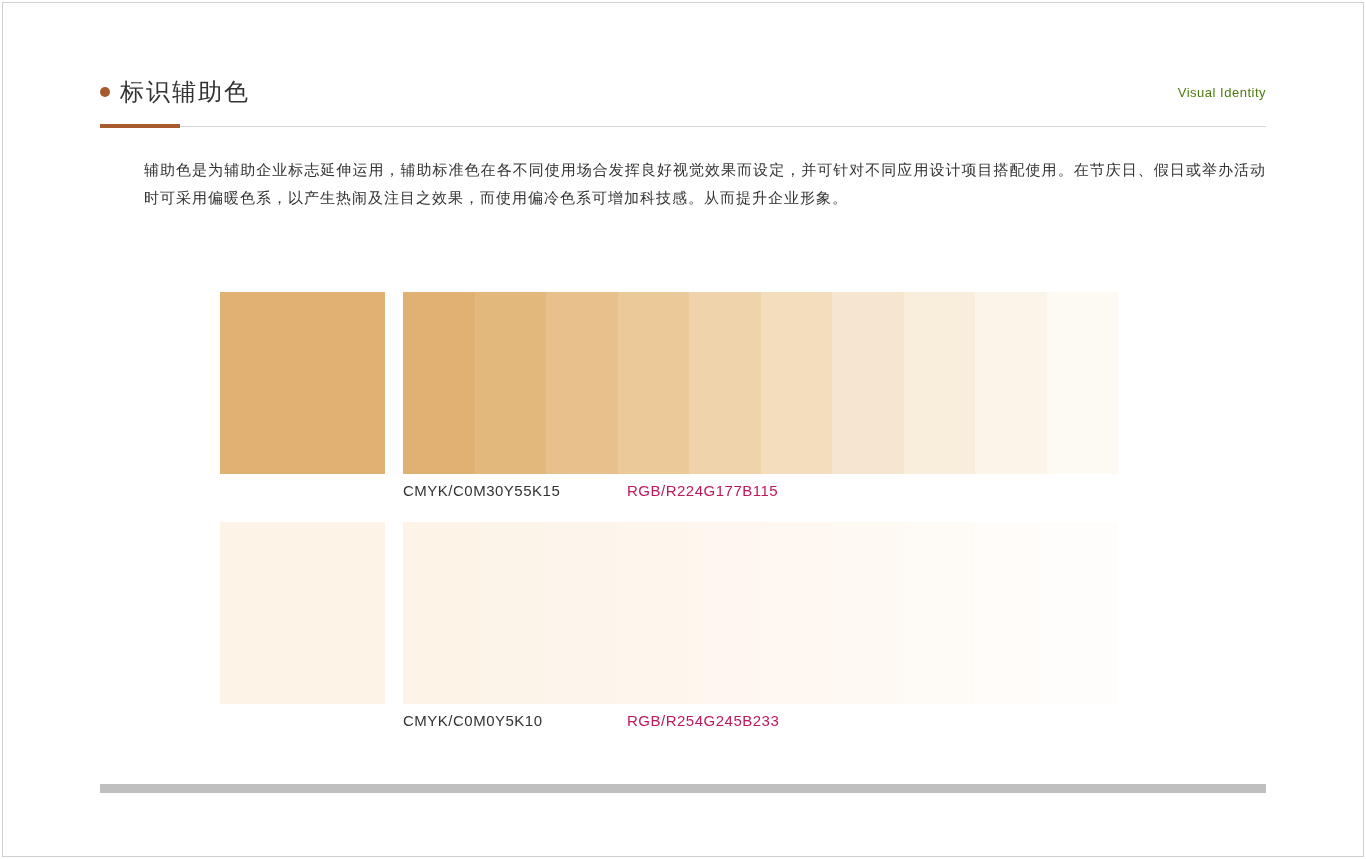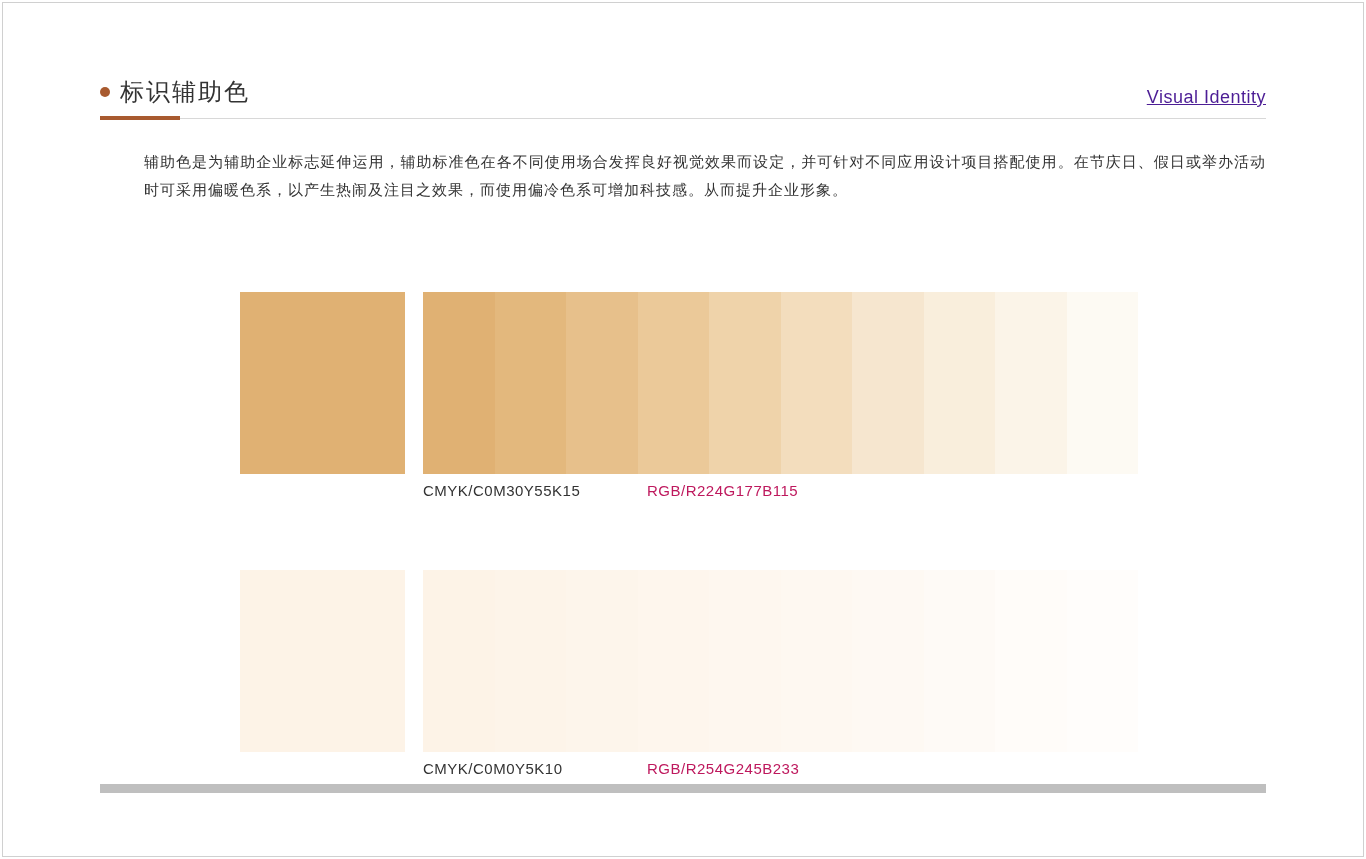--- a/index.html
+++ b/index.html
@@ -23,46 +23,45 @@
       border: 1px solid #d0d0d0;
     }
     .content {
       position: absolute;
       top: 76px;
       left: 100px;
       right: 100px;
     }
     .header-row {
       display: flex;
-      align-items: flex-end;
+      align-items: center;
       justify-content: space-between;
-      margin-bottom: 8px;
+      margin-bottom: 16px;
     }
     .title-group {
       display: flex;
       align-items: center;
     }
     .bullet {
       width: 10px;
       height: 10px;
       border-radius: 50%;
       background: #a85a2f;
       margin-right: 10px;
     }
     .title {
       font-size: 24px;
       color: #333333;
       letter-spacing: 2px;
       font-weight: 400;
     }
     .subtitle {
-      font-size: 18px;
-      color: #4c1d95;
+      font-size: 13px;
+      color: #4d7c0f;
       letter-spacing: 0.5px;
-      text-decoration: underline;
     }
     .divider-area {
       position: relative;
       height: 4px;
       margin-bottom: 28px;
     }
     .underline-accent {
       position: absolute;
       left: 0;
       top: 0;
@@ -81,28 +80,27 @@
     .description {
       font-size: 15px;
       color: #333333;
       line-height: 1.85;
       letter-spacing: 1px;
       text-align: justify;
       margin-left: 44px;
     }
     .swatch-section {
       position: absolute;
-      left: 240px;
+      left: 220px;
     }
     .swatch-section.first {
       top: 292px;
     }
     .swatch-section.second {
       top: 522px;
-      margin-top: 48px;
     }
     .swatch-row {
       display: flex;
       align-items: flex-start;
     }
     .main-swatch {
       width: 165px;
       height: 182px;
       margin-right: 18px;
     }

